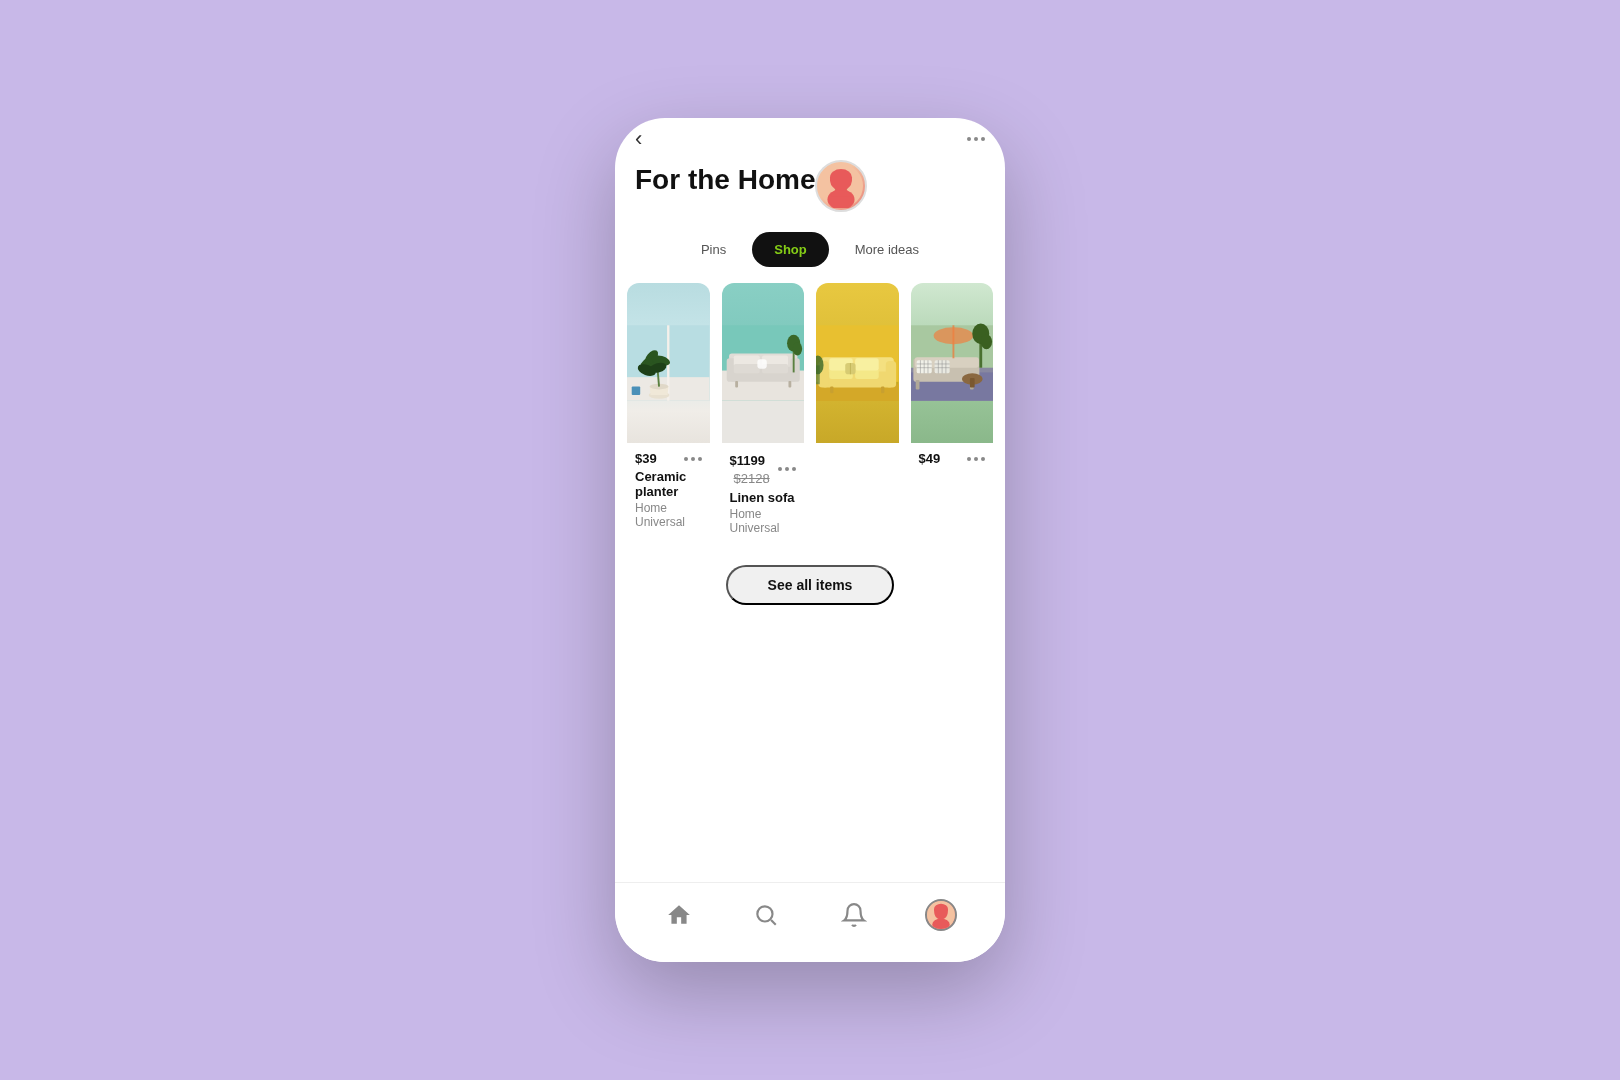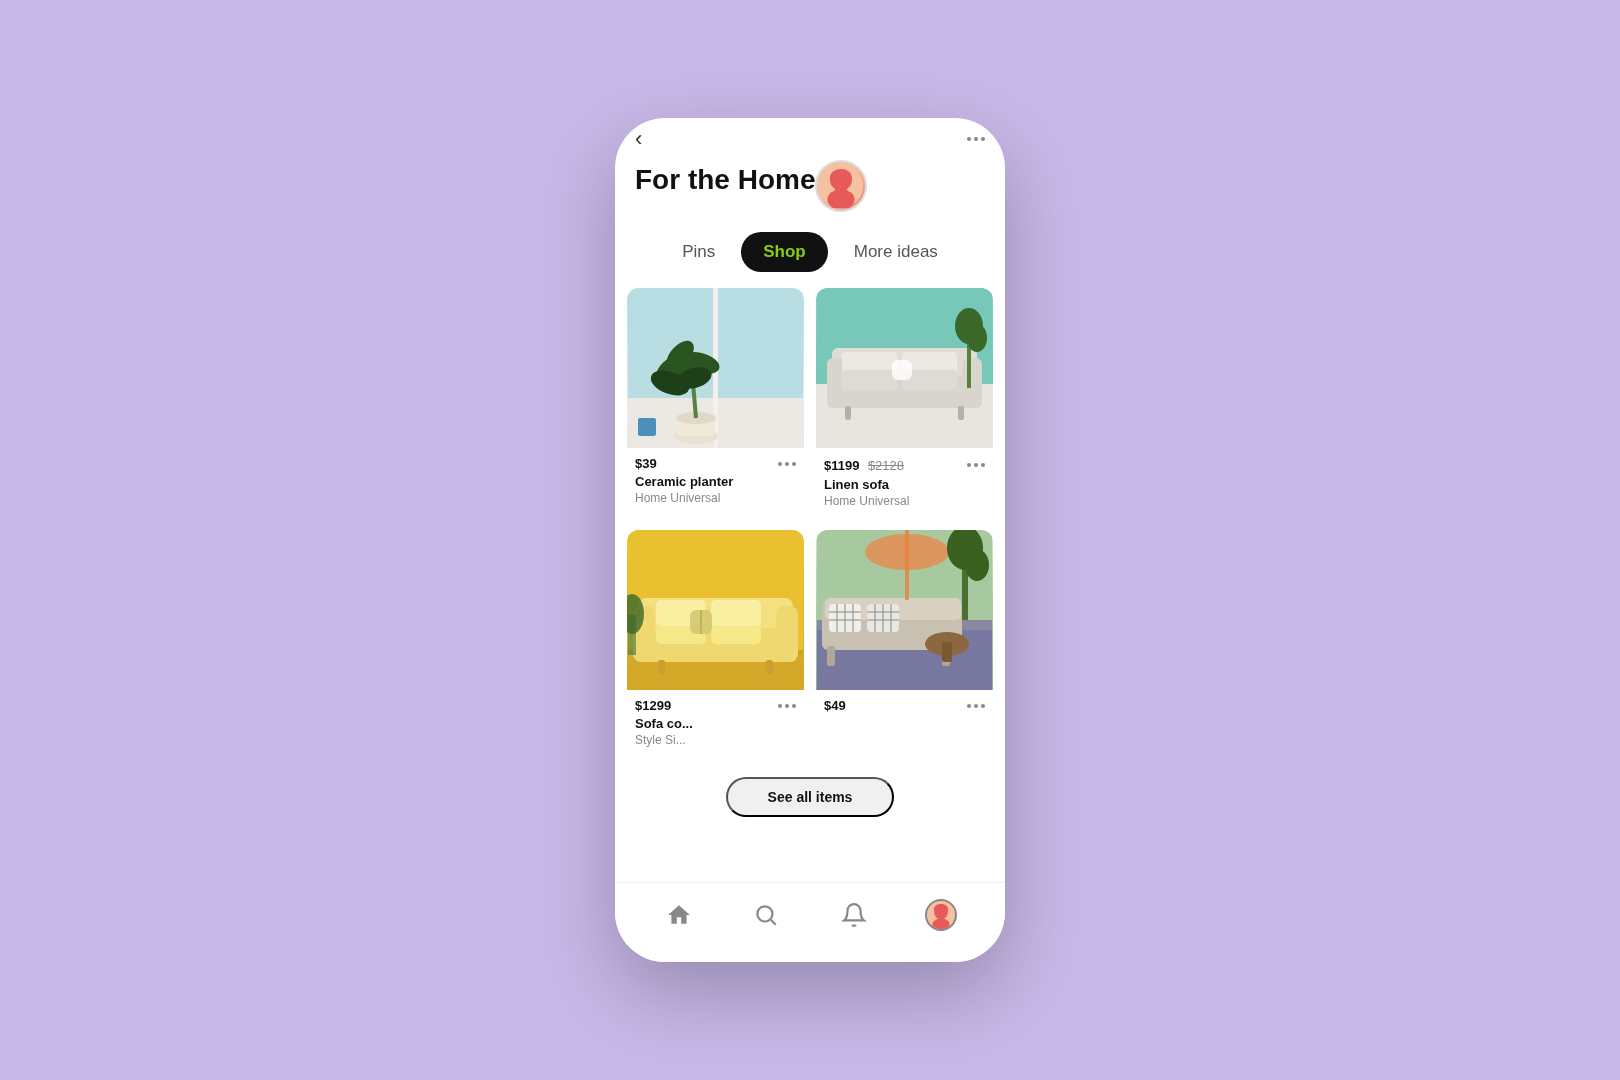--- a/index.html
+++ b/index.html
@@ -165,38 +165,38 @@
       display: flex;
       justify-content: center;
       align-items: center;
       gap: 4px;
       padding: 4px 20px 16px 20px;
     }
 
     .tab {
       padding: 10px 22px;
       border-radius: 24px;
-      font-size: 17px;
+      font-size: 13px;
       font-weight: 500;
       cursor: pointer;
       color: #555;
       background: transparent;
       border: none;
     }
 
     .tab.active {
       background: #111;
       color: #84cc16;
       font-weight: 600;
     }
 
     
     .pins-grid {
       display: grid;
-      grid-template-columns: 1fr 1fr;
+      grid-template-columns: 1fr 1fr 1fr 1fr;
       gap: 12px;
       padding: 0 12px 12px 12px;
     }
 
     .pin-card {
       background: #fff;
       border-radius: 12px;
       overflow: hidden;
       cursor: pointer;
     }
@@ -486,32 +486,20 @@
             <rect x="62" y="80" width="22" height="24" rx="6" fill="#d4c870" opacity="0.9"></rect>
             <line x1="73" y1="80" x2="73" y2="104" stroke="#b8ac50" stroke-width="1.5"></line>
 
             <rect x="30" y="130" width="7" height="14" rx="2" fill="#c8a030"></rect>
             <rect x="138" y="130" width="7" height="14" rx="2" fill="#c8a030"></rect>
 
             <rect x="0" y="85" width="8" height="40" fill="#5a8040" opacity="0.7"></rect>
             <ellipse cx="4" cy="84" rx="12" ry="20" fill="#3a6828" opacity="0.8"></ellipse>
           </svg>
         </div>
-        <div class="pin-info">
-          <div class="pin-price-row">
-            <span class="pin-price">$1299</span>
-            <div class="dots-icon">
-              <span></span>
-                <span></span>
-                <span></span>
-            </div>
-          </div>
-          <div class="pin-name">Sofa co...</div>
-          <div class="pin-store">Style Si...</div>
-        </div>
       </div>
 
       <div class="pin-card">
         <div class="img-outdoor">
           <svg width="100%" height="160" viewBox="0 0 175 160" xmlns="http://www.w3.org/2000/svg">
             <rect width="175" height="160" fill="#a8c8a0"></rect>
             <rect y="90" width="175" height="70" fill="#8888a0"></rect>
 
             <rect y="100" width="175" height="60" fill="#7878a0"></rect>
 

